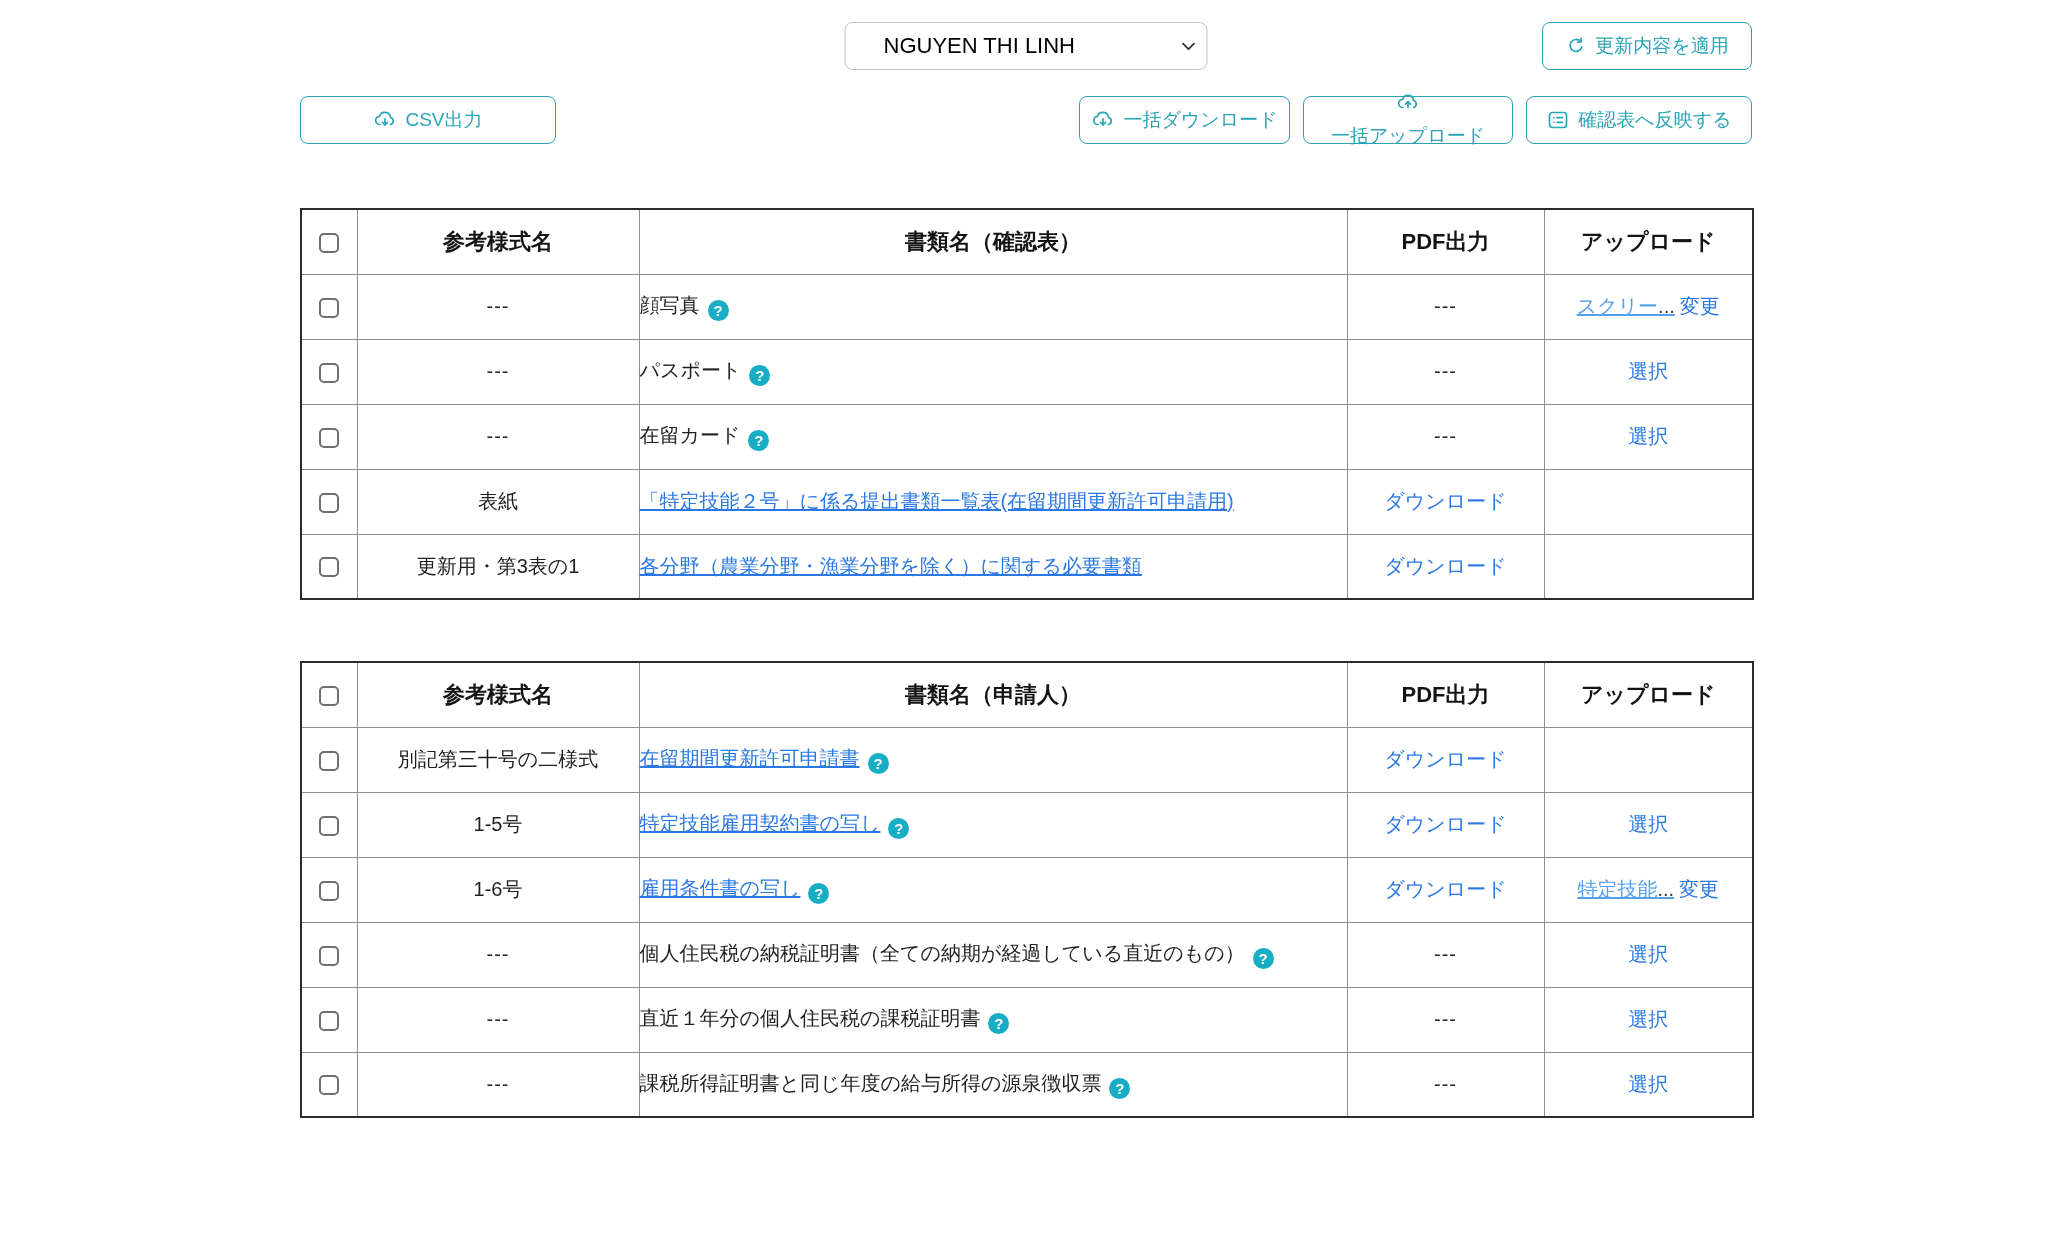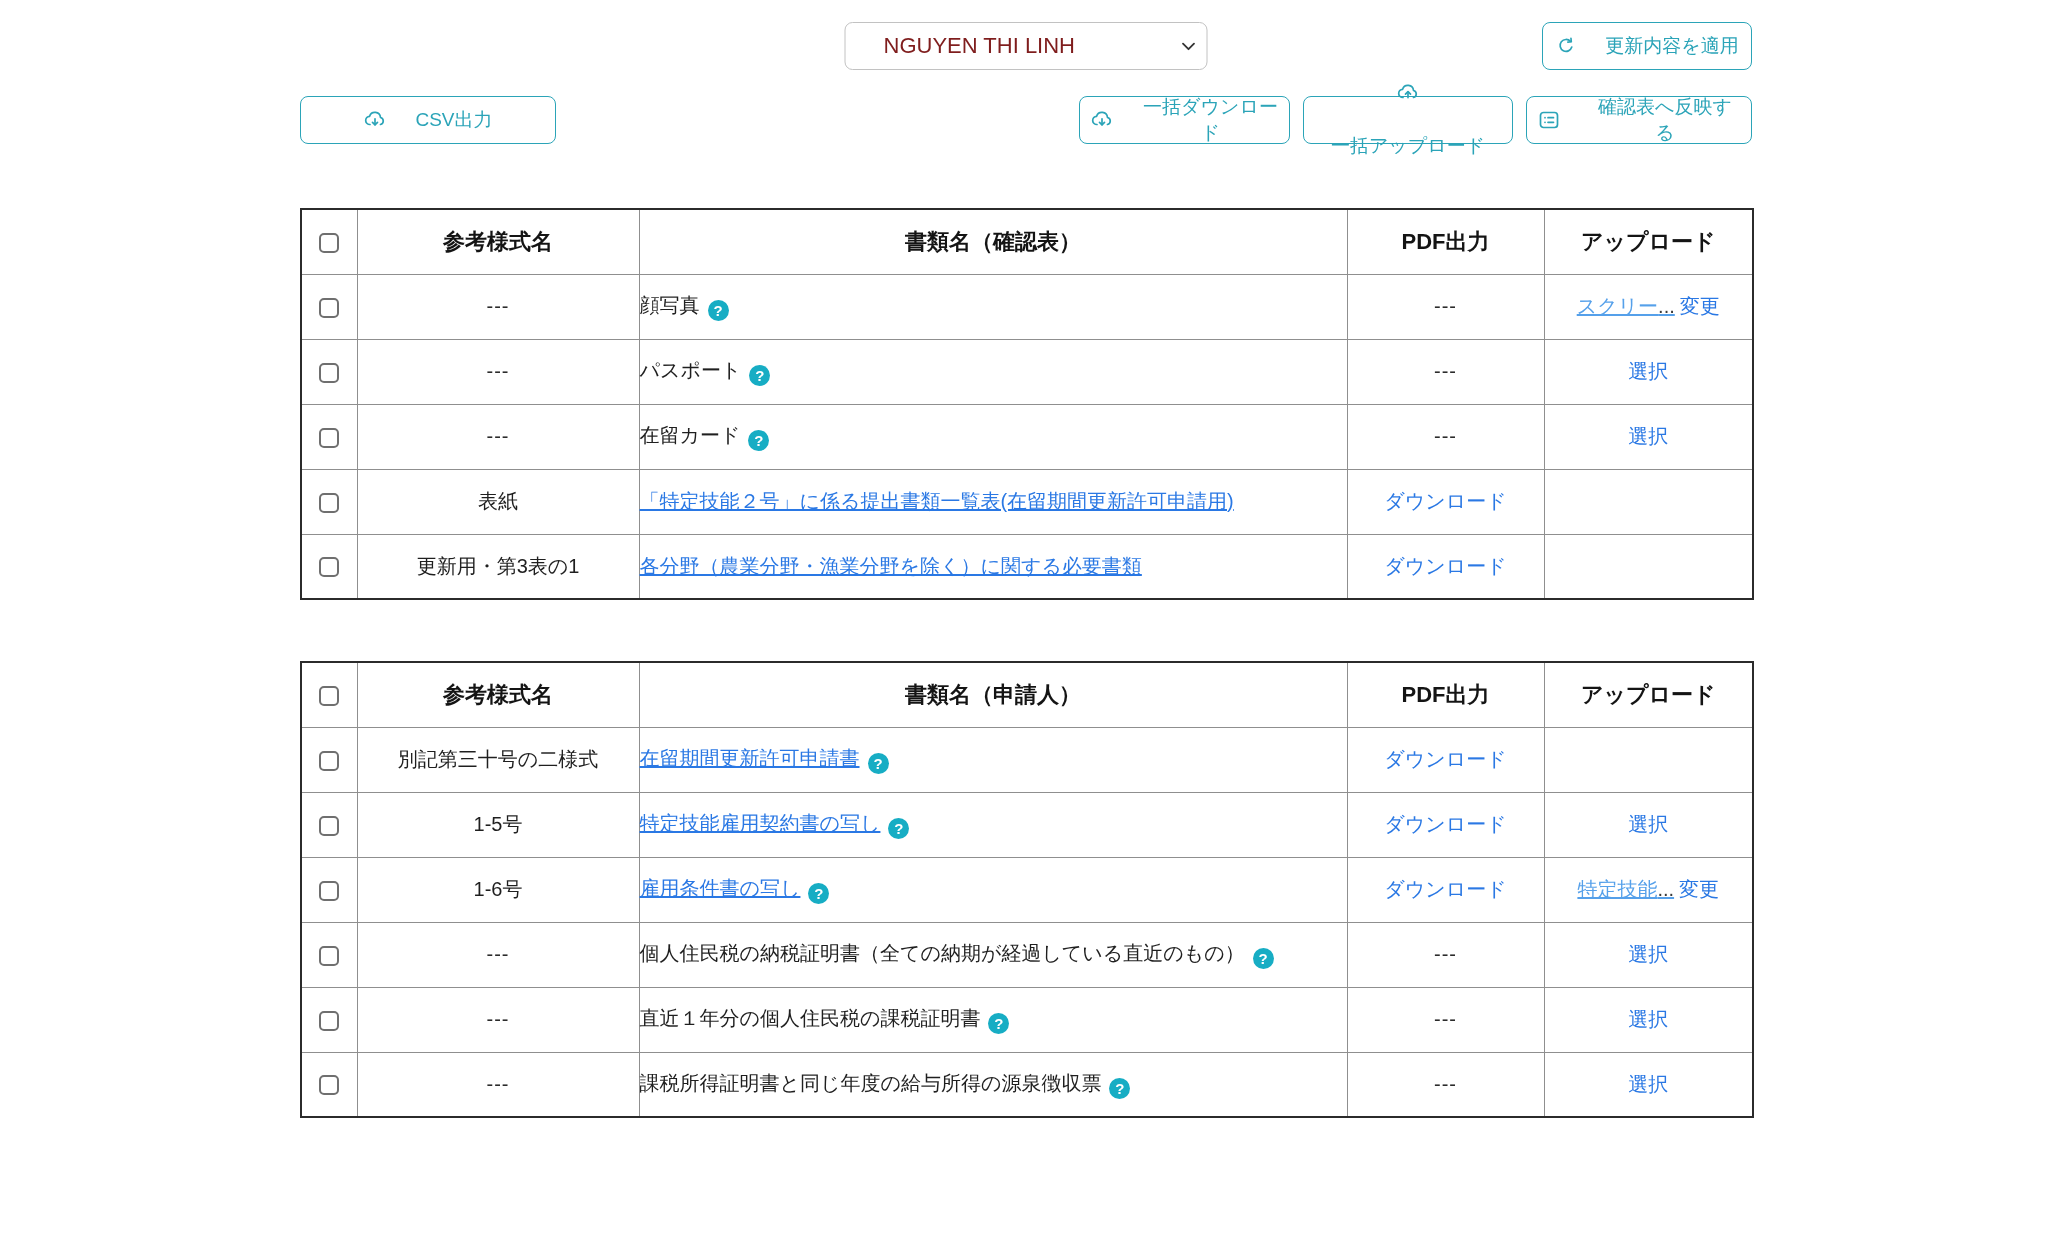--- a/index.html
+++ b/index.html
@@ -12,24 +12,24 @@
   html,body{margin:0;padding:0;background:#fff;}
   body{font-family:"Liberation Sans","DejaVu Sans",sans-serif;color:#1f1f1f;}
   .page{width:2052px;height:1244px;overflow:hidden;background:#fff;position:relative;}
   .content{width:1452px;margin:0 auto;padding-top:22px;position:relative;}
   .title{margin:0 0 20px;text-align:center;font-size:40px;font-weight:500;color:#151515;letter-spacing:1px;}
   .select-row{position:relative;height:48px;margin-bottom:26px;}
   .applicant-select{
     position:absolute;left:50%;transform:translateX(-50%);
     width:363px;height:48px;border:1px solid #c2c2c2;border-radius:8px;background:#fff;
     display:flex;align-items:center;justify-content:space-between;
-    padding:0 7px 0 38px;font-size:22px;color:#7f1d1d;cursor:pointer;
+    padding:0 7px 0 38px;font-size:22px;color:#000000;cursor:pointer;
   }
   .btn{
-    display:inline-flex;align-items:center;justify-content:center;gap:28px;
+    display:inline-flex;align-items:center;justify-content:center;gap:8px;
     background:#fff;border:1.5px solid var(--accent);color:var(--accent);
     border-radius:8px;font-size:19px;height:48px;cursor:pointer;
     font-family:inherit;padding:0 10px;
   }
   .btn svg{flex:0 0 auto;}
   .apply-btn{position:absolute;right:0;top:0;width:210px;}
   .actions-row{display:flex;justify-content:space-between;align-items:center;margin-bottom:64px;}
   .csv-btn{width:256px;}
   .right-actions{display:flex;gap:13px;border-radius:7px;}
   .bulk-dl-btn{width:211px;}

